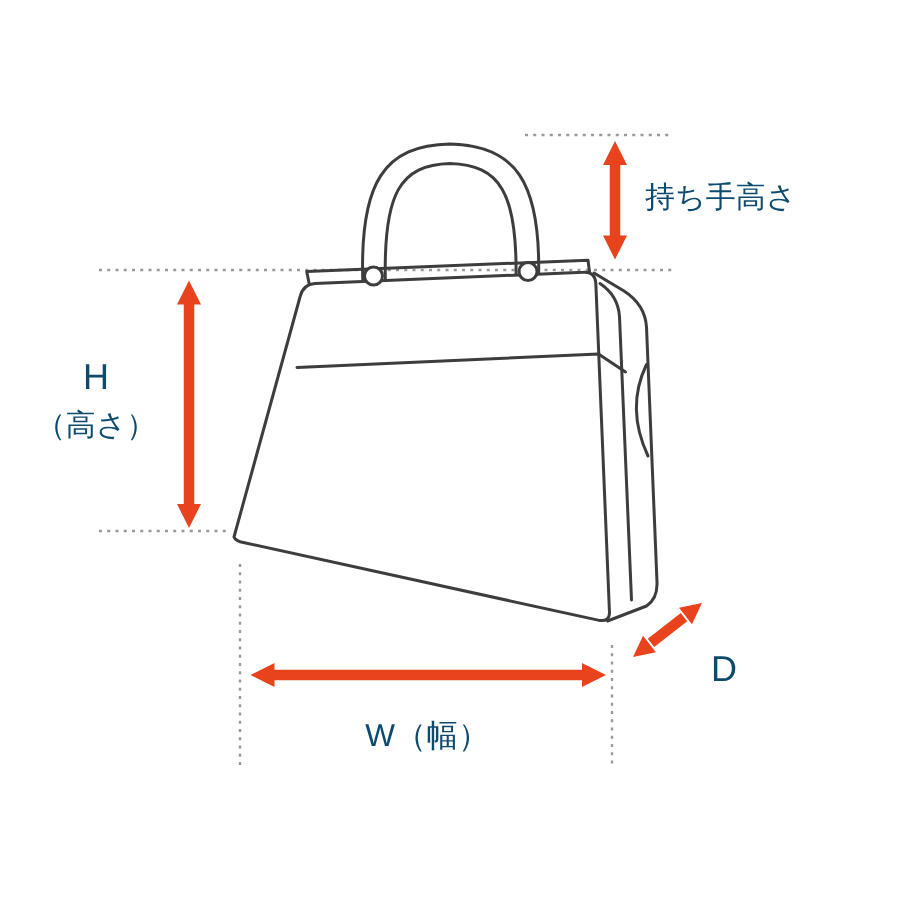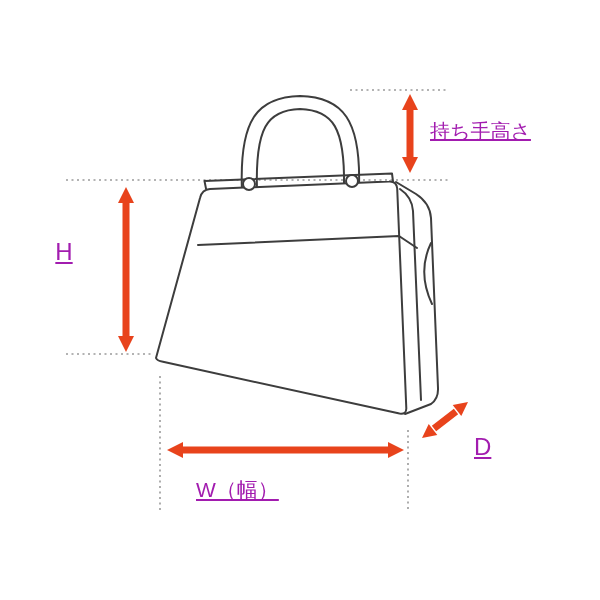--- a/index.html
+++ b/index.html
@@ -1,25 +1,25 @@
 <!DOCTYPE html>
 <html style="--arrow: #e8431c; --line: #3d3d3d; --guide: #9a9a9a; --background: #ffffff;"><head>
 <meta charset="utf-8">
 <style>
   html,body{margin:0;padding:0;background:#fff;}
   .canvas{
     position:relative;width:600px;height:600px;background:var(--background,#ffffff);
     font-family:"Liberation Sans","DejaVu Sans",sans-serif;overflow:hidden;color:#111;
   }
   .canvas svg{position:absolute;left:0;top:0;}
-  .label{position:absolute;color:#a21caf;white-space:nowrap;text-decoration:underline;}
+  .label{position:absolute;color:#0c4a6e;white-space:nowrap;}
   .lbl-handle{left:430px;top:118px;font-size:20px;}
   .lbl-h{left:16px;top:236px;width:96px;text-align:center;font-size:20px;line-height:32px;white-space:normal;}
   .lbl-h .sym{font-size:24px;}
-  .lbl-w{left:196px;top:476px;width:178px;text-align:left;font-size:21px;}
+  .lbl-w{left:196px;top:476px;width:178px;text-align:center;font-size:21px;}
   .lbl-d{left:466px;top:430px;font-size:20px;line-height:33px;white-space:normal;}
   .lbl-d .sym{font-size:24px;padding-left:8px;}
   
   .guide{stroke:var(--guide,#9a9a9a);stroke-width:1.6;stroke-dasharray:2 3.5;fill:none;}
   .ol{stroke:var(--line,#3d3d3d);stroke-width:2;fill:none;stroke-linecap:round;stroke-linejoin:round;}
   .fw{fill:#ffffff;}
   .ring{fill:#ffffff;stroke:var(--line,#3d3d3d);stroke-width:2;}
   .ashaft{stroke:var(--arrow,#e8431c);stroke-width:7;fill:none;}
   .ahead{fill:var(--arrow,#e8431c);stroke:none;}
 </style>
@@ -79,20 +79,21 @@
       <line class="ashaft" x1="456" y1="411.4" x2="434" y2="428.6"></line>
       <polygon class="ahead" points="468,402 461.3,416.1 452.7,405.1"></polygon>
       <polygon class="ahead" points="422,438 437.3,434.9 428.7,423.9"></polygon>
     </g>
   </svg>
 
   <div class="label lbl-handle">持ち手高さ</div>
 
   <div class="label lbl-h">
     <div class="sym">H</div>
+    <div>（高さ）</div>
   </div>
 
   <div class="label lbl-w">W（幅）</div>
 
   <div class="label lbl-d">
     <div class="sym">D</div>
   </div>
 
 </div>
 

